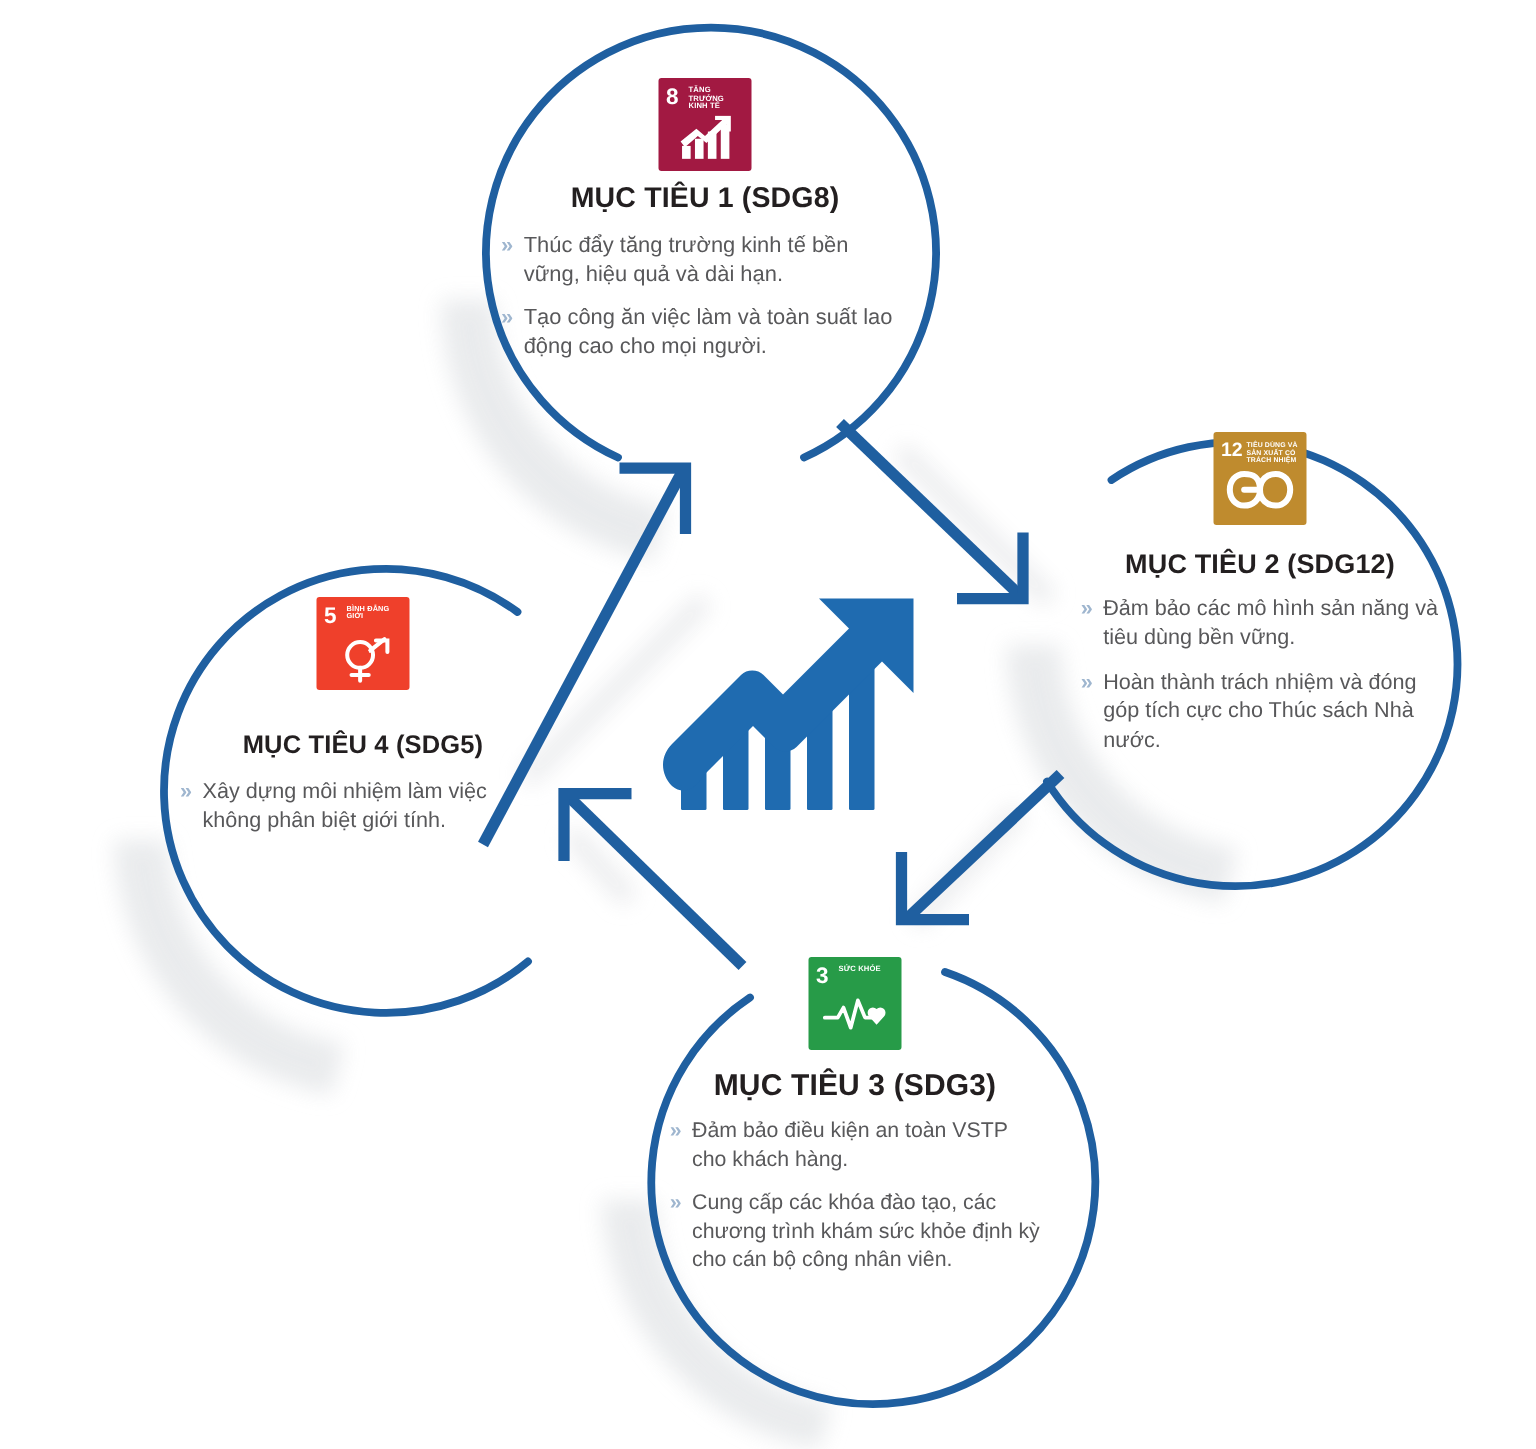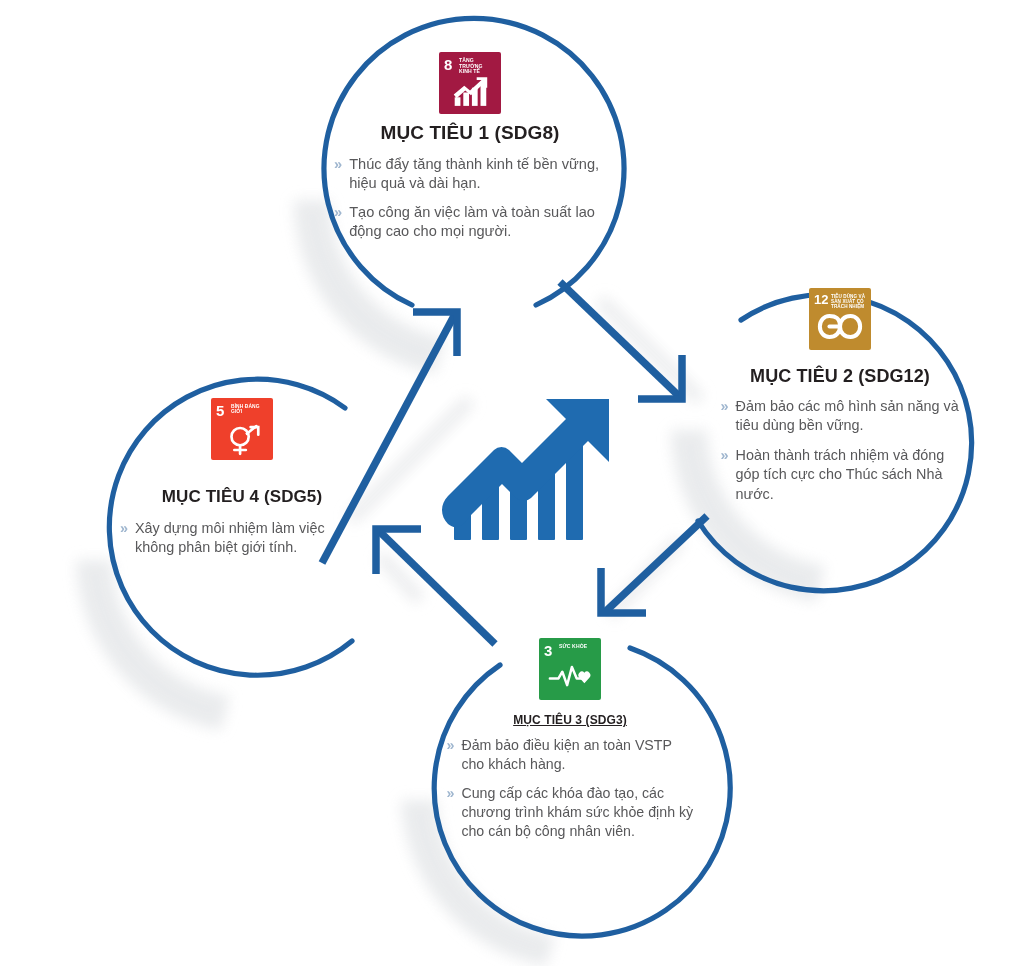--- a/index.html
+++ b/index.html
@@ -29,21 +29,21 @@
   #node-sdg8 .bullet{font-size:14.6px;margin-bottom:9px;}
 
   #node-sdg12{left:690px;top:272px;width:300px;height:300px;}
   #node-sdg12 .node-inner{padding-top:16px;}
   #node-sdg12 .node-title{font-size:18px;margin-top:16px;}
   #node-sdg12 .bullets{margin-top:10px;width:243px;margin-left:4px;}
   #node-sdg12 .bullet{font-size:14.4px;margin-bottom:11px;}
 
   #node-sdg3{left:420px;top:630px;width:300px;height:290px;}
   #node-sdg3 .node-inner{padding-top:8px;}
-  #node-sdg3 .node-title{font-size:12px;margin-top:13px;text-decoration:underline;}
+  #node-sdg3 .node-title{font-size:20px;margin-top:13px;}
   #node-sdg3 .bullets{margin-top:9px;width:247px;}
   #node-sdg3 .bullet{font-size:14.2px;margin-bottom:10px;}
 
   #node-sdg5{left:92px;top:390px;width:300px;height:290px;}
   #node-sdg5 .node-inner{padding-top:8px;}
   #node-sdg5 .node-title{font-size:17px;margin-top:27px;text-align:right;}
   #node-sdg5 .bullets{margin-top:12px;width:244px;}
   #node-sdg5 .bullet{font-size:14.4px;margin-bottom:9px;}
 
   .bullet .mark{margin-right:7px;}
@@ -161,21 +161,21 @@
               <path d="M6 18 L17 9 L23 14 L35 3 L30 3 L30 0 L41 0 L41 11 L38 11 L38 6
                        L24 19 L18 14 L9 22 Z"></path>
             </g>
           </svg>
         </span>
       </div>
       <div class="node-title">MỤC TIÊU 1 (SDG8)</div>
       <ul class="bullets">
         <li class="bullet">
           <span class="mark">»</span>
-          <span class="txt">Thúc đẩy tăng thành kinh tế bền vững, hiệu quả và dài hạn.</span>
+          <span class="txt">Thúc đẩy tăng trường kinh tế bền vững, hiệu quả và dài hạn.</span>
         </li>
         <li class="bullet">
           <span class="mark">»</span>
           <span class="txt">Tạo công ăn việc làm và toàn suất lao động cao cho mọi người.</span>
         </li>
       </ul>
     </div>
   </div>
 
   <div class="node" id="node-sdg12">

